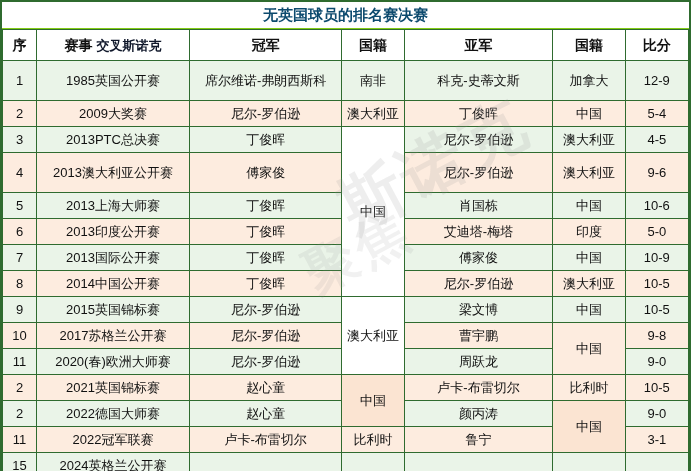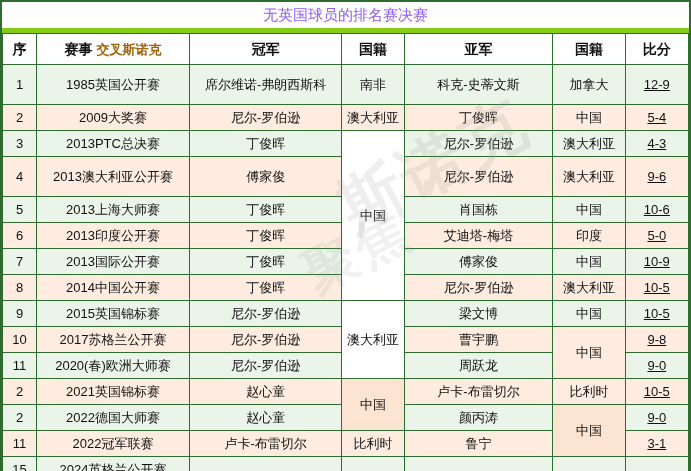--- a/index.html
+++ b/index.html
@@ -5,22 +5,22 @@
   html,body{margin:0;padding:0;}
   body{
     width:691px;height:471px;
     background:#ffffff;
     font-family:"Liberation Sans","DejaVu Sans",sans-serif;
     overflow:hidden;
   }
   .wrap{width:691px;height:471px;position:relative;box-sizing:border-box;border:2px solid #2f6b2f;}
   .title{
     height:26px;line-height:26px;text-align:center;
-    font-weight:normal;font-size:15px;color:#8b5cf6;
-    background:#ffffff;border-bottom:5px solid #84cc16;
+    font-weight:bold;font-size:15px;color:#0c4a6e;
+    background:#ffffff;border-bottom:1px solid #84cc16;
   }
   table{
     border-collapse:collapse;width:100%;table-layout:fixed;
     font-size:13px;color:#111;
   }
   col.c0{width:34px;}
   col.c1{width:152px;}
   col.c2{width:152px;}
   col.c3{width:62px;}
   col.c4{width:148px;}
@@ -29,29 +29,29 @@
   th,td{
     border:1px solid #2f6b2f;
     text-align:center;vertical-align:middle;
     padding:1px 2px;
     line-height:1.18;
     overflow:hidden;
   }
   thead th{
     font-weight:bold;font-size:14px;background:#ffffff;height:28px;
   }
-  .hdr-red{color:#a16207;font-size:13px;}
+  .hdr-red{color:#0f172a;font-size:13px;}
   tbody tr{height:26px;}
   tbody tr.tall{height:40px;}
   .bg-white{background:#ffffff;}
   .bg-green{background:#eaf4e8;}
   .bg-peach{background:#fdecdf;}
   .bg-peach2{background:#fbe4d2;}
   td.num{font-size:13px;}
-  td.score{font-size:13px;text-decoration:underline;}
+  td.score{font-size:13px;}
   .watermark{
     position:absolute;left:330px;top:120px;
     font-size:64px;color:rgba(150,150,150,0.16);
     font-weight:bold;letter-spacing:4px;
     transform:rotate(-28deg);
     pointer-events:none;white-space:nowrap;
     font-family:"Liberation Serif","DejaVu Serif",serif;
   }
   .watermark2{
     position:absolute;left:300px;top:215px;
@@ -115,21 +115,21 @@
         <td class="score bg-peach">5-4</td>
       </tr>
 
       <tr>
         <td class="num bg-green">3</td>
         <td class="bg-green">2013PTC总决赛</td>
         <td class="bg-green">丁俊晖</td>
         <td class="bg-white" rowspan="6">中国</td>
         <td class="bg-green">尼尔-罗伯逊</td>
         <td class="bg-green">澳大利亚</td>
-        <td class="score bg-green">4-3</td>
+        <td class="score bg-green">4-5</td>
       </tr>
 
       <tr class="tall">
         <td class="num bg-peach">4</td>
         <td class="bg-peach">2013澳大利亚公开赛</td>
         <td class="bg-peach">傅家俊</td>
         <td class="bg-peach">尼尔-罗伯逊</td>
         <td class="bg-peach">澳大利亚</td>
         <td class="score bg-peach">9-6</td>
       </tr>

